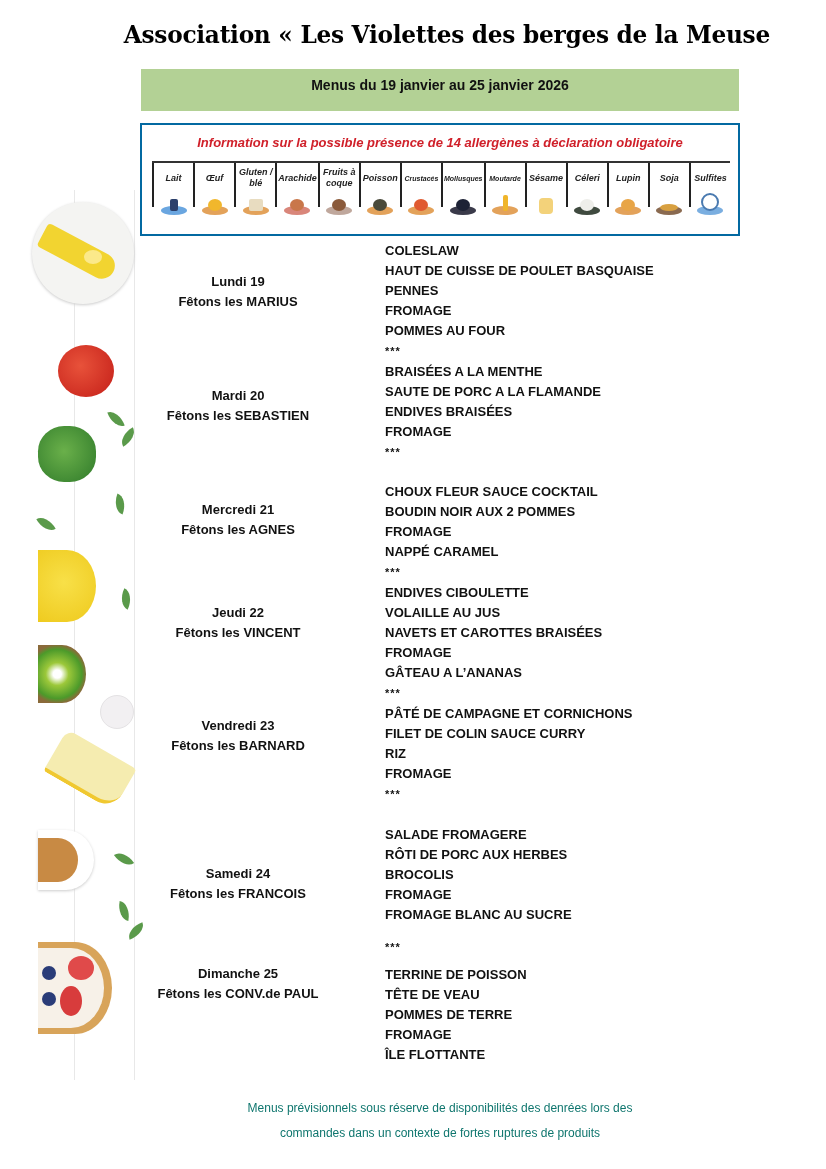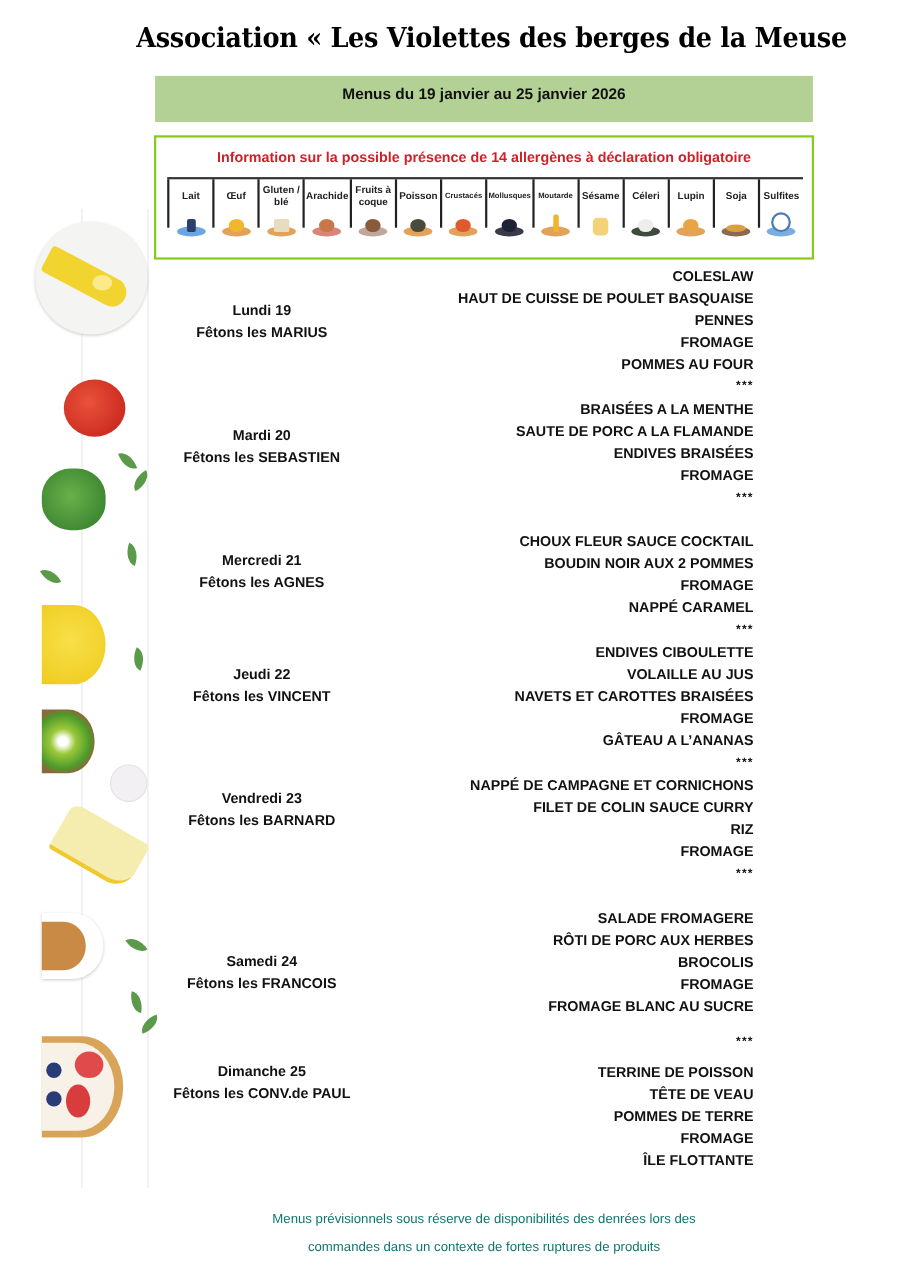--- a/index.html
+++ b/index.html
@@ -13,21 +13,21 @@
     }
 
     .banner {
       position: absolute; left: 141px; top: 69px; width: 598px; height: 42px;
       background: #b3d195; text-align: center;
     }
     .banner span { display: block; padding-top: 8px; font-weight: bold; font-size: 14px; color: #111; }
 
     .allergen-box {
       position: absolute; left: 140px; top: 123px; width: 600px; height: 113px;
-      border: 2px solid #84cc16; background: #fff;
+      border: 2px solid #0369a1; background: #fff; font-style: italic;
     }
     .allergen-title {
       text-align: center; color: #d0202a; font-weight: bold; font-size: 13px; margin-top: 10px;
     }
     .allergen-table {
       position: absolute; left: 10px; top: 36px; width: 578px; height: 70px;
       border-top: 2px solid #333; display: flex;
     }
     .allergen-cell {
       flex: 1; position: relative; border-left: 2px solid #222; height: 44px;
@@ -48,21 +48,21 @@
     .food {
       position: absolute; bottom: 4px; left: 8px; width: 14px; height: 12px; border-radius: 50%;
     }
 
     .menu-area { position: absolute; left: 150px; top: 240px; width: 600px; }
     .day {
       position: absolute; left: 0; width: 176px; text-align: center;
       font-weight: bold; font-size: 13px; line-height: 20px; color: #111;
     }
     .dishes {
-      position: absolute; left: 235px; width: 300px; text-align: right;
+      position: absolute; left: 235px; width: 300px; text-align: left;
       font-weight: bold; font-size: 13px; line-height: 20.1px; color: #111;
     }
     .sep { font-size: 11px; letter-spacing: 1px; }
 
     .footer {
       position: absolute; left: 140px; top: 1096px; width: 600px; text-align: center;
       color: #0f766e; font-size: 12px; line-height: 25px;
     }
 
     
@@ -276,21 +276,21 @@
     <div>FROMAGE</div>
     <div>GÂTEAU A L’ANANAS</div>
     <div class="sep">***</div>
   </div>
 
   <div class="day" style="top:476px">
     <div>Vendredi 23</div>
     <div>Fêtons les BARNARD</div>
   </div>
   <div class="dishes" style="top:464px">
-    <div>NAPPÉ DE CAMPAGNE ET CORNICHONS</div>
+    <div>PÂTÉ DE CAMPAGNE ET CORNICHONS</div>
     <div>FILET DE COLIN SAUCE CURRY</div>
     <div>RIZ</div>
     <div>FROMAGE</div>
     <div class="sep">***</div>
   </div>
 
   <div class="day" style="top:624px">
     <div>Samedi 24</div>
     <div>Fêtons les FRANCOIS</div>
   </div>

